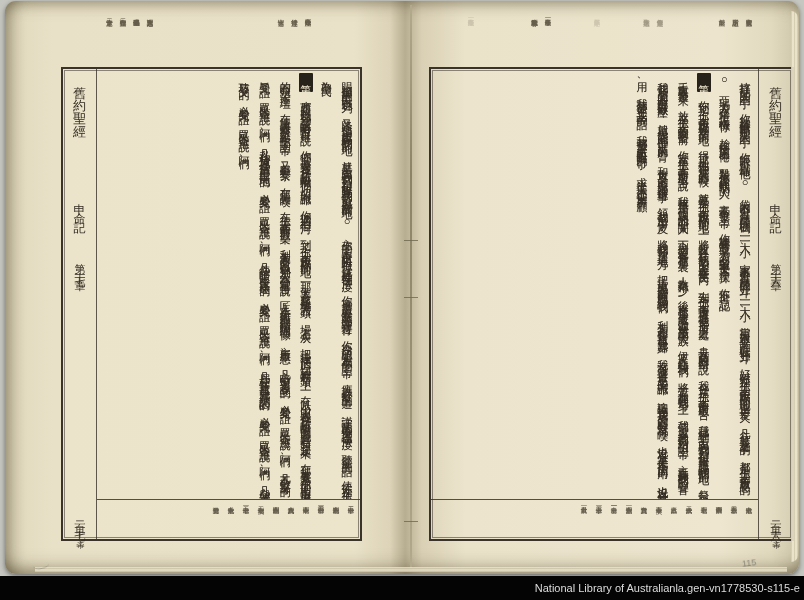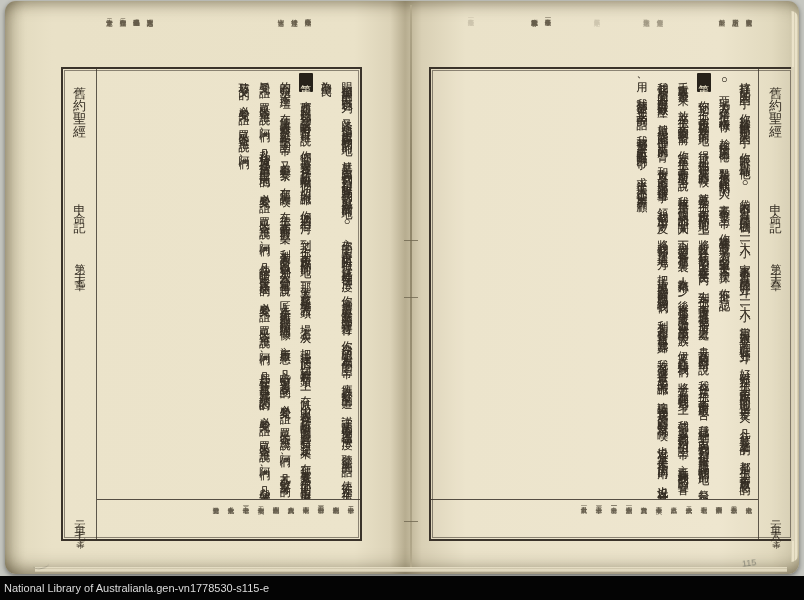--- a/index.html
+++ b/index.html
@@ -72,21 +72,21 @@
   .semi{opacity:.55;}
 
   
   .pencil{position:absolute;font-family:"Liberation Sans","DejaVu Sans",sans-serif;
     color:#6e6e64;opacity:.75;font-size:9px;transform:rotate(-7deg);filter:blur(.3px);}
   .scribble{position:absolute;width:16px;height:7px;border-bottom:1.5px solid rgba(90,88,80,.35);
     border-radius:50%;transform:rotate(-10deg);filter:blur(.4px);}
 
   
   .caption-bar{position:absolute;left:0;bottom:0;width:804px;height:24px;background:#040404;
-    display:flex;justify-content:flex-start;align-items:center;
+    display:flex;justify-content:flex-end;align-items:center;
     font-family:"Liberation Sans","DejaVu Sans",sans-serif;
     font-size:11px;color:#dcdcdc;padding:0 4px;box-sizing:border-box;}
 </style>
 </head>
 <body>
 
 <div class="book">
 
   <div class="mnotes" style="left:57px;width:92px;">
       <span class="mini-col">咒詛之人利未人宣之</span>

